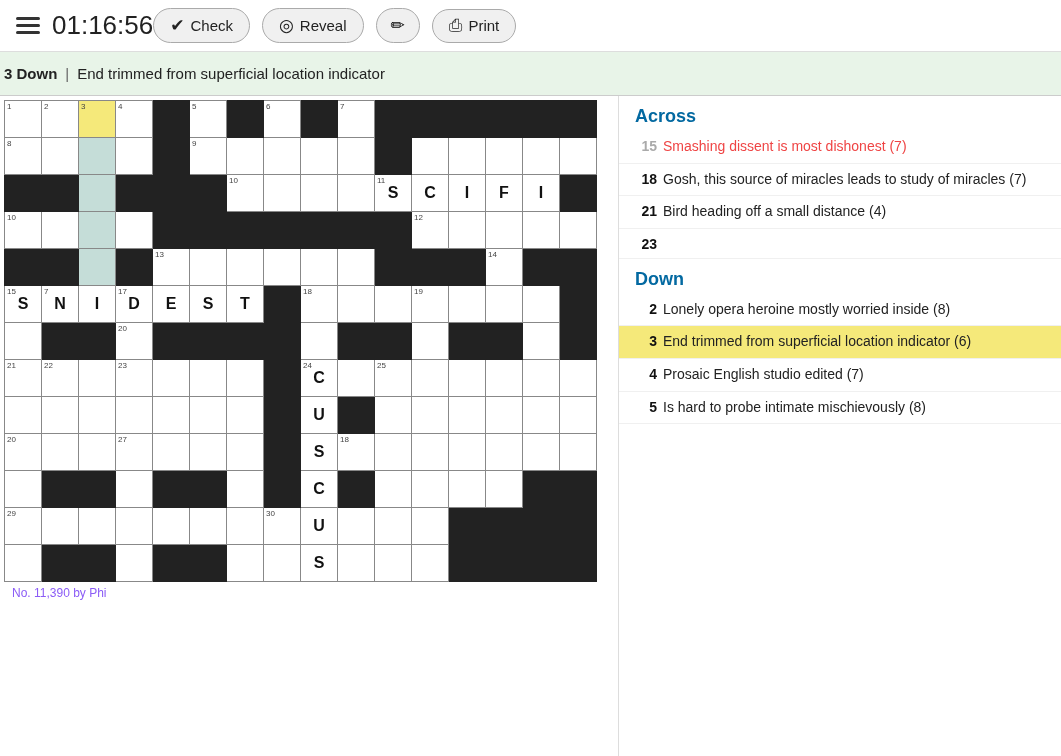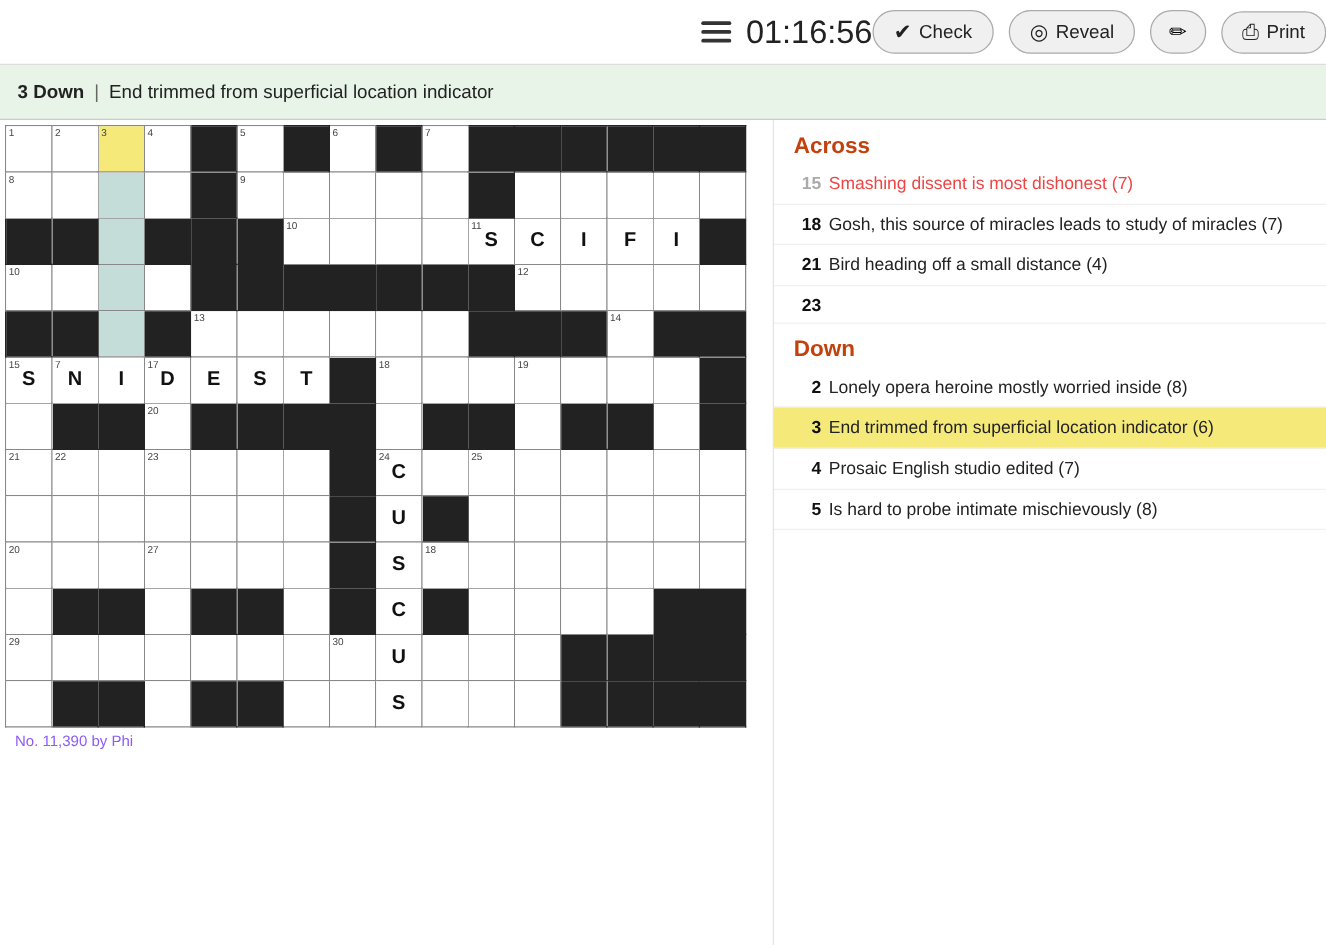--- a/index.html
+++ b/index.html
@@ -1,42 +1,42 @@
 <!DOCTYPE html>
 <html><head>
   <meta charset="utf-8">
   <style>
     * { box-sizing: border-box; margin: 0; padding: 0; }
     body { font-family: Arial, sans-serif; background: #fff; width: 1061px; height: 756px; overflow: hidden; display: flex; flex-direction: column; }
 
     
     .header {
-      display: flex; align-items: center; justify-content: flex-end;
-      padding: 8px 0; border-bottom: 1px solid #ddd; background: #fff;
+      display: flex; align-items: center; justify-content: flex-start;
+      padding: 8px 16px; border-bottom: 1px solid #ddd; background: #fff;
       height: 52px;
     }
     .header-left { display: flex; align-items: center; gap: 12px; }
     .hamburger { display: flex; flex-direction: column; gap: 4px; cursor: pointer; }
     .hamburger span { display: block; width: 24px; height: 3px; background: #333; border-radius: 2px; }
     .timer { font-size: 26px; font-weight: 400; color: #222; }
     .header-buttons { display: flex; align-items: center; gap: 12px; }
     .header-btn {
       display: flex; align-items: center; gap: 6px;
       padding: 6px 16px; border: 1.5px solid #aaa; border-radius: 20px;
       background: #f0f0f0; cursor: pointer; font-size: 15px; color: #222;
     }
     .header-btn-icon { font-size: 17px; }
     .edit-btn {
       padding: 6px 14px; border: 1.5px solid #aaa; border-radius: 20px;
       background: #f0f0f0; cursor: pointer; font-size: 17px;
     }
 
     
     .clue-bar {
-      background: #e8f4e8; padding: 8px 14px;
+      background: #e8f4e8; padding: 8px 4px;
       font-size: 15px; color: #222; border-bottom: 1px solid #ccc;
       height: 44px; display: flex; align-items: center;
     }
     .clue-bar-num { font-weight: bold; }
     .clue-bar-sep { margin: 0 8px; color: #666; }
 
     
     .main { display: flex; flex: 1; overflow: hidden; }
 
     
@@ -64,21 +64,21 @@
       font-size: 12px; color: #8b5cf6; padding: 4px 8px;
     }
 
     
     .clues-panel {
       flex: 1; background: #fff; border-left: 1px solid #ddd;
       overflow-y: auto; padding: 0;
     }
     .clues-section-title {
       font-size: 18px; font-weight: bold; padding: 10px 16px 4px 16px;
-      color: #c2410c;
+      color: #0369a1;
     }
     .clue-item {
       display: flex; padding: 6px 16px; align-items: flex-start;
       border-bottom: 1px solid #f0f0f0; font-size: 14px;
     }
     .clue-item.highlighted { background: #f5e97a; }
     .clue-item.dimmed .clue-text { color: #ef4444; }
     .clue-num {
       min-width: 28px; font-weight: bold; color: #111;
       padding-right: 6px; text-align: right; padding-top: 1px;

